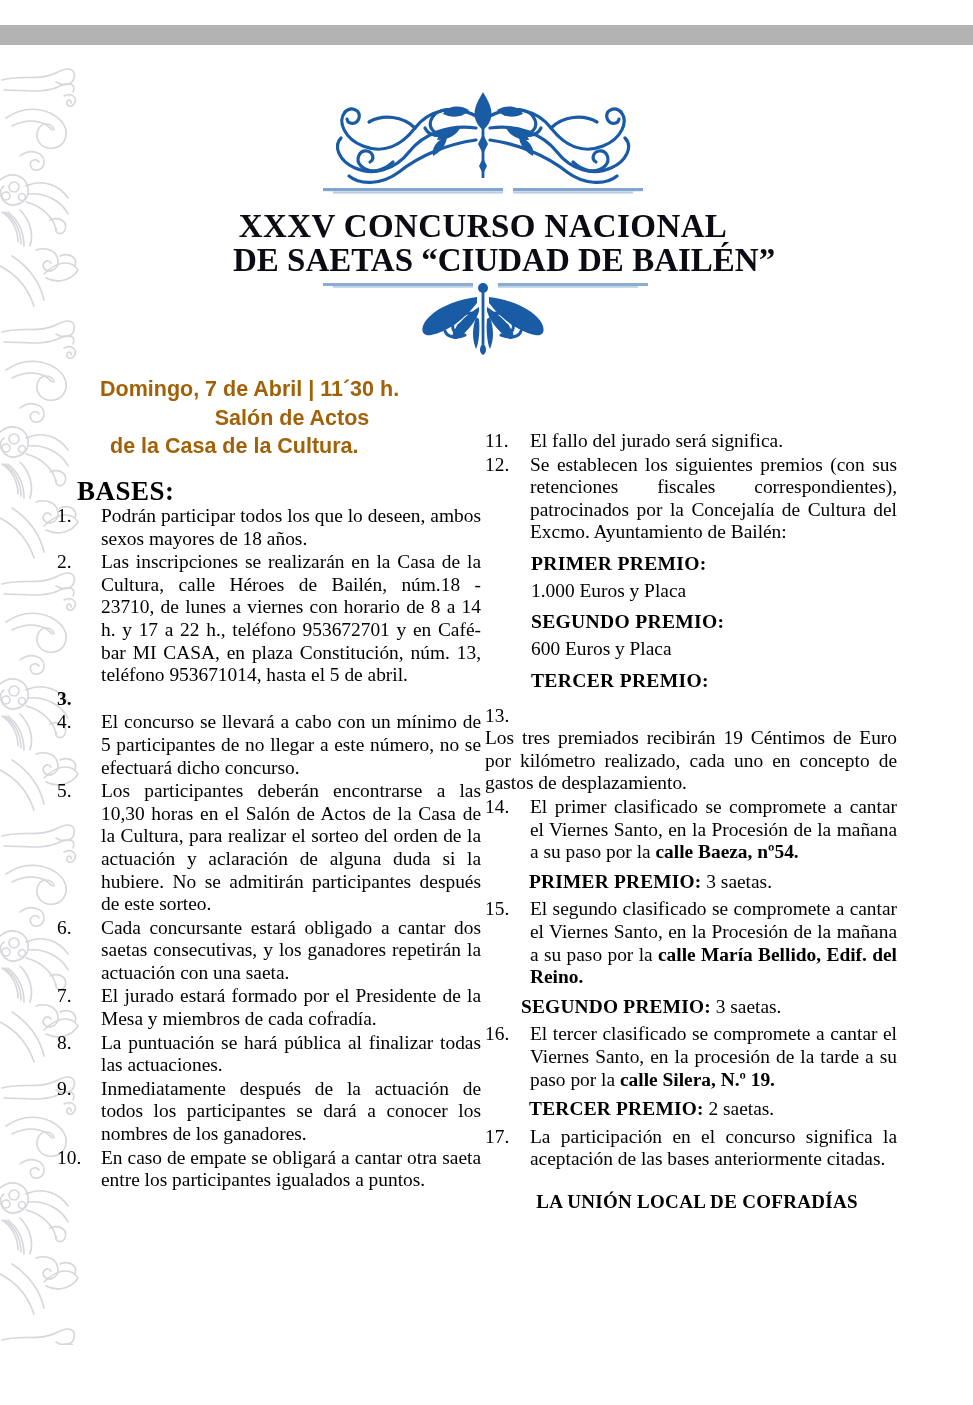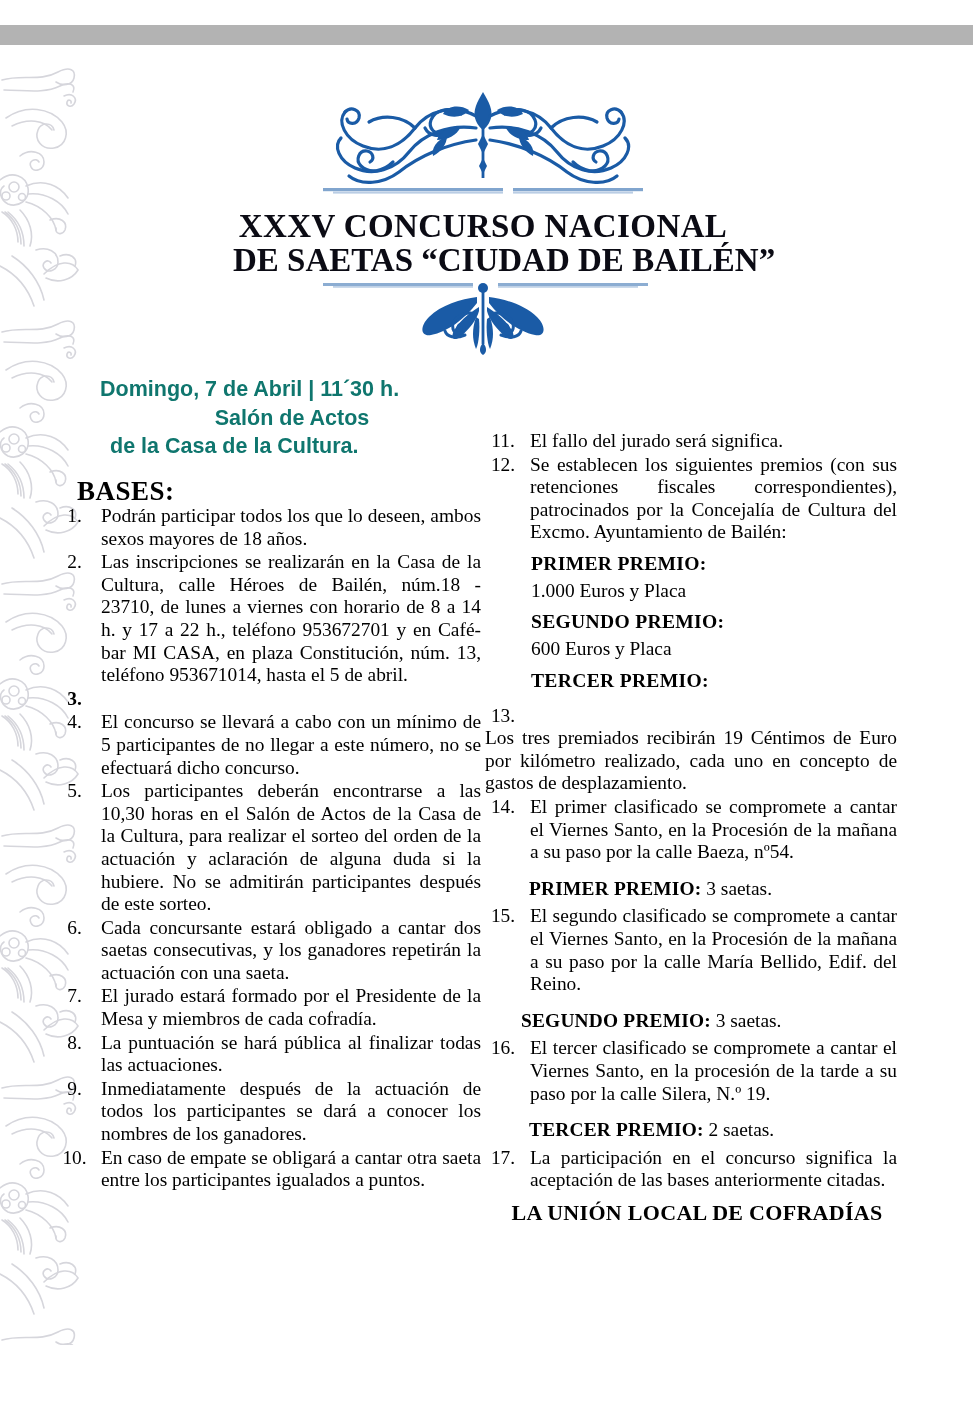--- a/index.html
+++ b/index.html
@@ -69,21 +69,21 @@
 
   
   .event-info {
     position: absolute;
     left: 100px; top: 375px;
     width: 380px;
     font-family: "Liberation Sans", sans-serif;
     font-weight: bold;
     font-size: 21.5px;
     line-height: 1.33;
-    color: #0f766e;
+    color: #a16207;
   }
   .event-info .ln1 { text-align: left; }
   .event-info .ln2 { text-align: center; padding-left: 4px; }
   .event-info .ln3 { text-align: left; padding-left: 10px; }
 
   
   .bases-heading {
     position: absolute;
     left: 57px; top: 476px;
     font-family: "Liberation Serif", serif;
@@ -103,61 +103,61 @@
   .col-left  { left: 57px;  top: 505px;  width: 424px; }
   .col-right { left: 485px; top: 430px;  width: 412px; }
 
   .item {
     display: flex;
     align-items: flex-start;
     margin-bottom: 1px;
   }
   .item-num {
     flex: 0 0 auto;
-    text-align: center;
+    text-align: left;
     padding-right: 9px;
   }
   .col-left .item-num  { width: 35px; }
   .col-right .item-num { width: 36px; }
   .item-body {
     flex: 1 1 auto;
     text-align: justify;
     text-justify: inter-word;
     hyphens: manual;
   }
   .item-body.last-left,
   .item-body.nojustify { text-align: left; }
   .item.bold .item-num,
   .item.bold .item-body { font-weight: bold; }
-  .b { font-weight: normal; margin-top: 20px; }
+  .b { font-weight: bold; margin-top: 20px; }
 
   
   .prize-group { margin: 7px 0 0 0; padding-left: 46px; }
   .prize-title {
     font-weight: bold;
     font-size: 19.6px;
     letter-spacing: 0.3px;
     margin-top: 9px;
   }
   .prize-value {
     font-size: 19.4px;
     margin-top: 4px;
   }
   .prize-inline {
     padding-left: 44px;
-    margin: 14px 0 5px 0;
+    margin: 7px 0 5px 0;
     font-size: 19.4px;
   }
   .prize-inline .plabel { font-weight: bold; letter-spacing: 0.2px; }
 
   .closing {
-    margin-top: 8px;
+    margin-top: 20px;
     text-align: center;
     font-weight: bold;
-    font-size: 22px;
+    font-size: 19px;
     letter-spacing: 0.3px;
     padding-left: 12px;
   }
 </style>
 </head>
 <body>
 
 <div class="page">
 
   <div class="top-band"></div>

